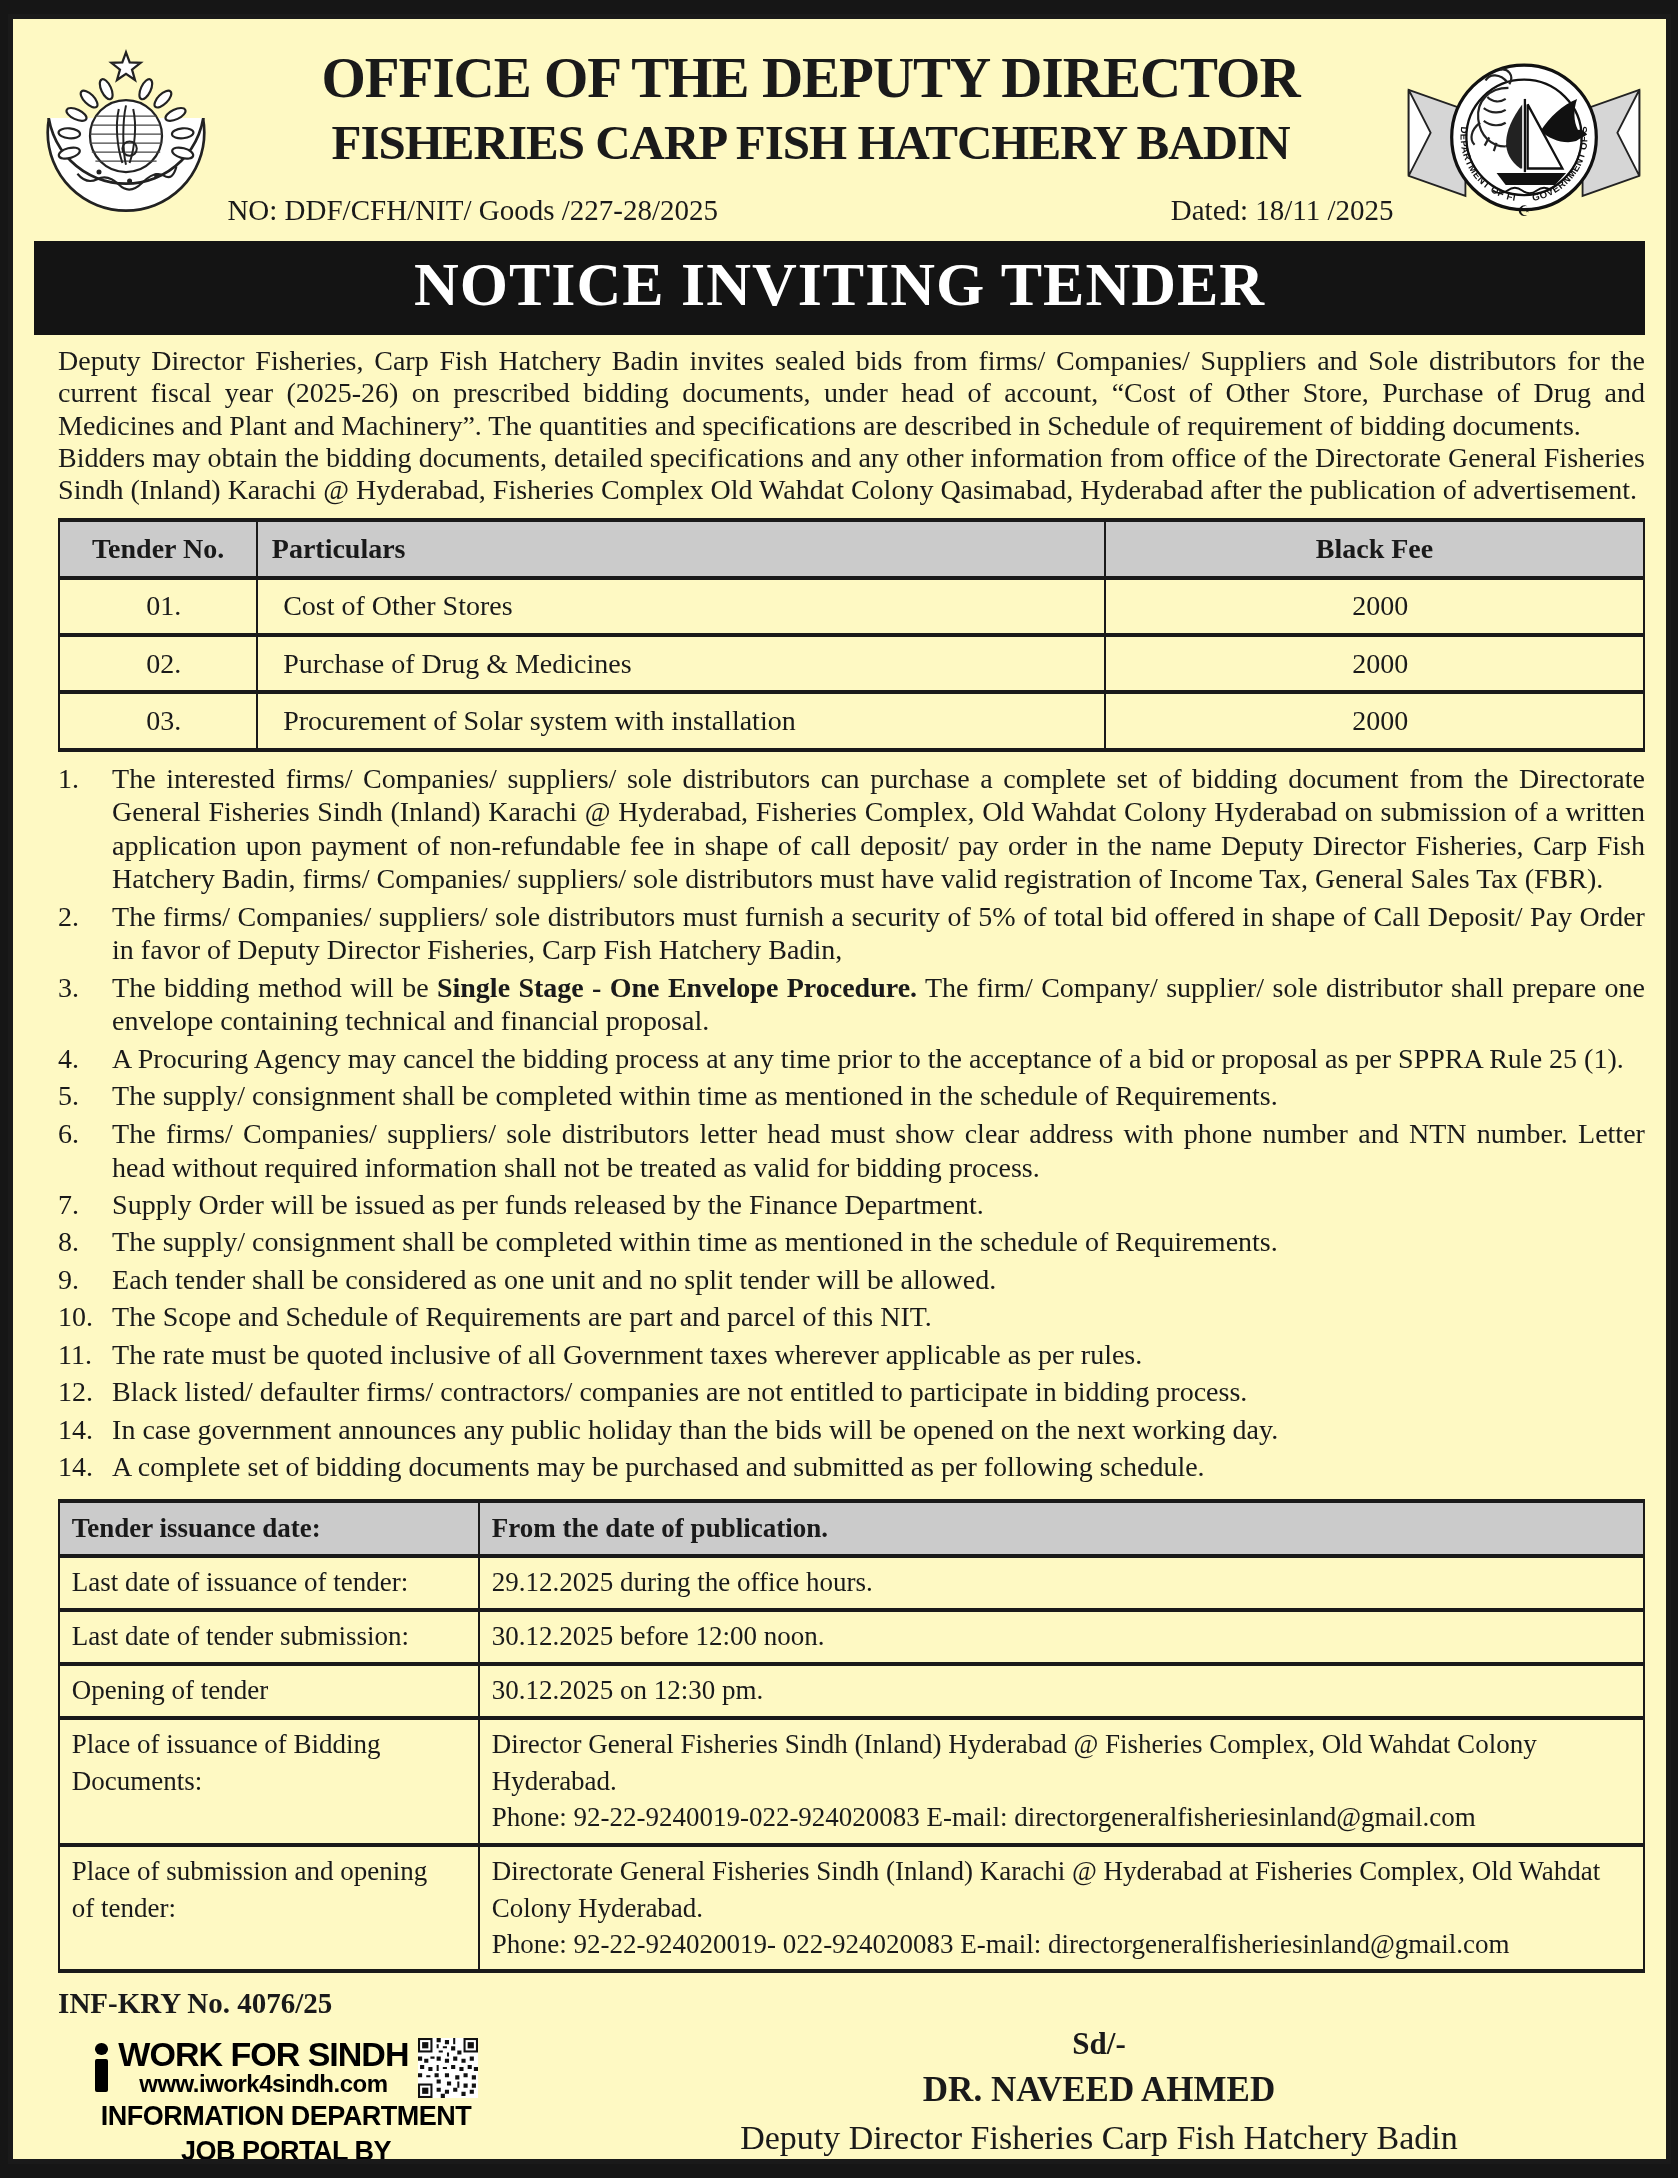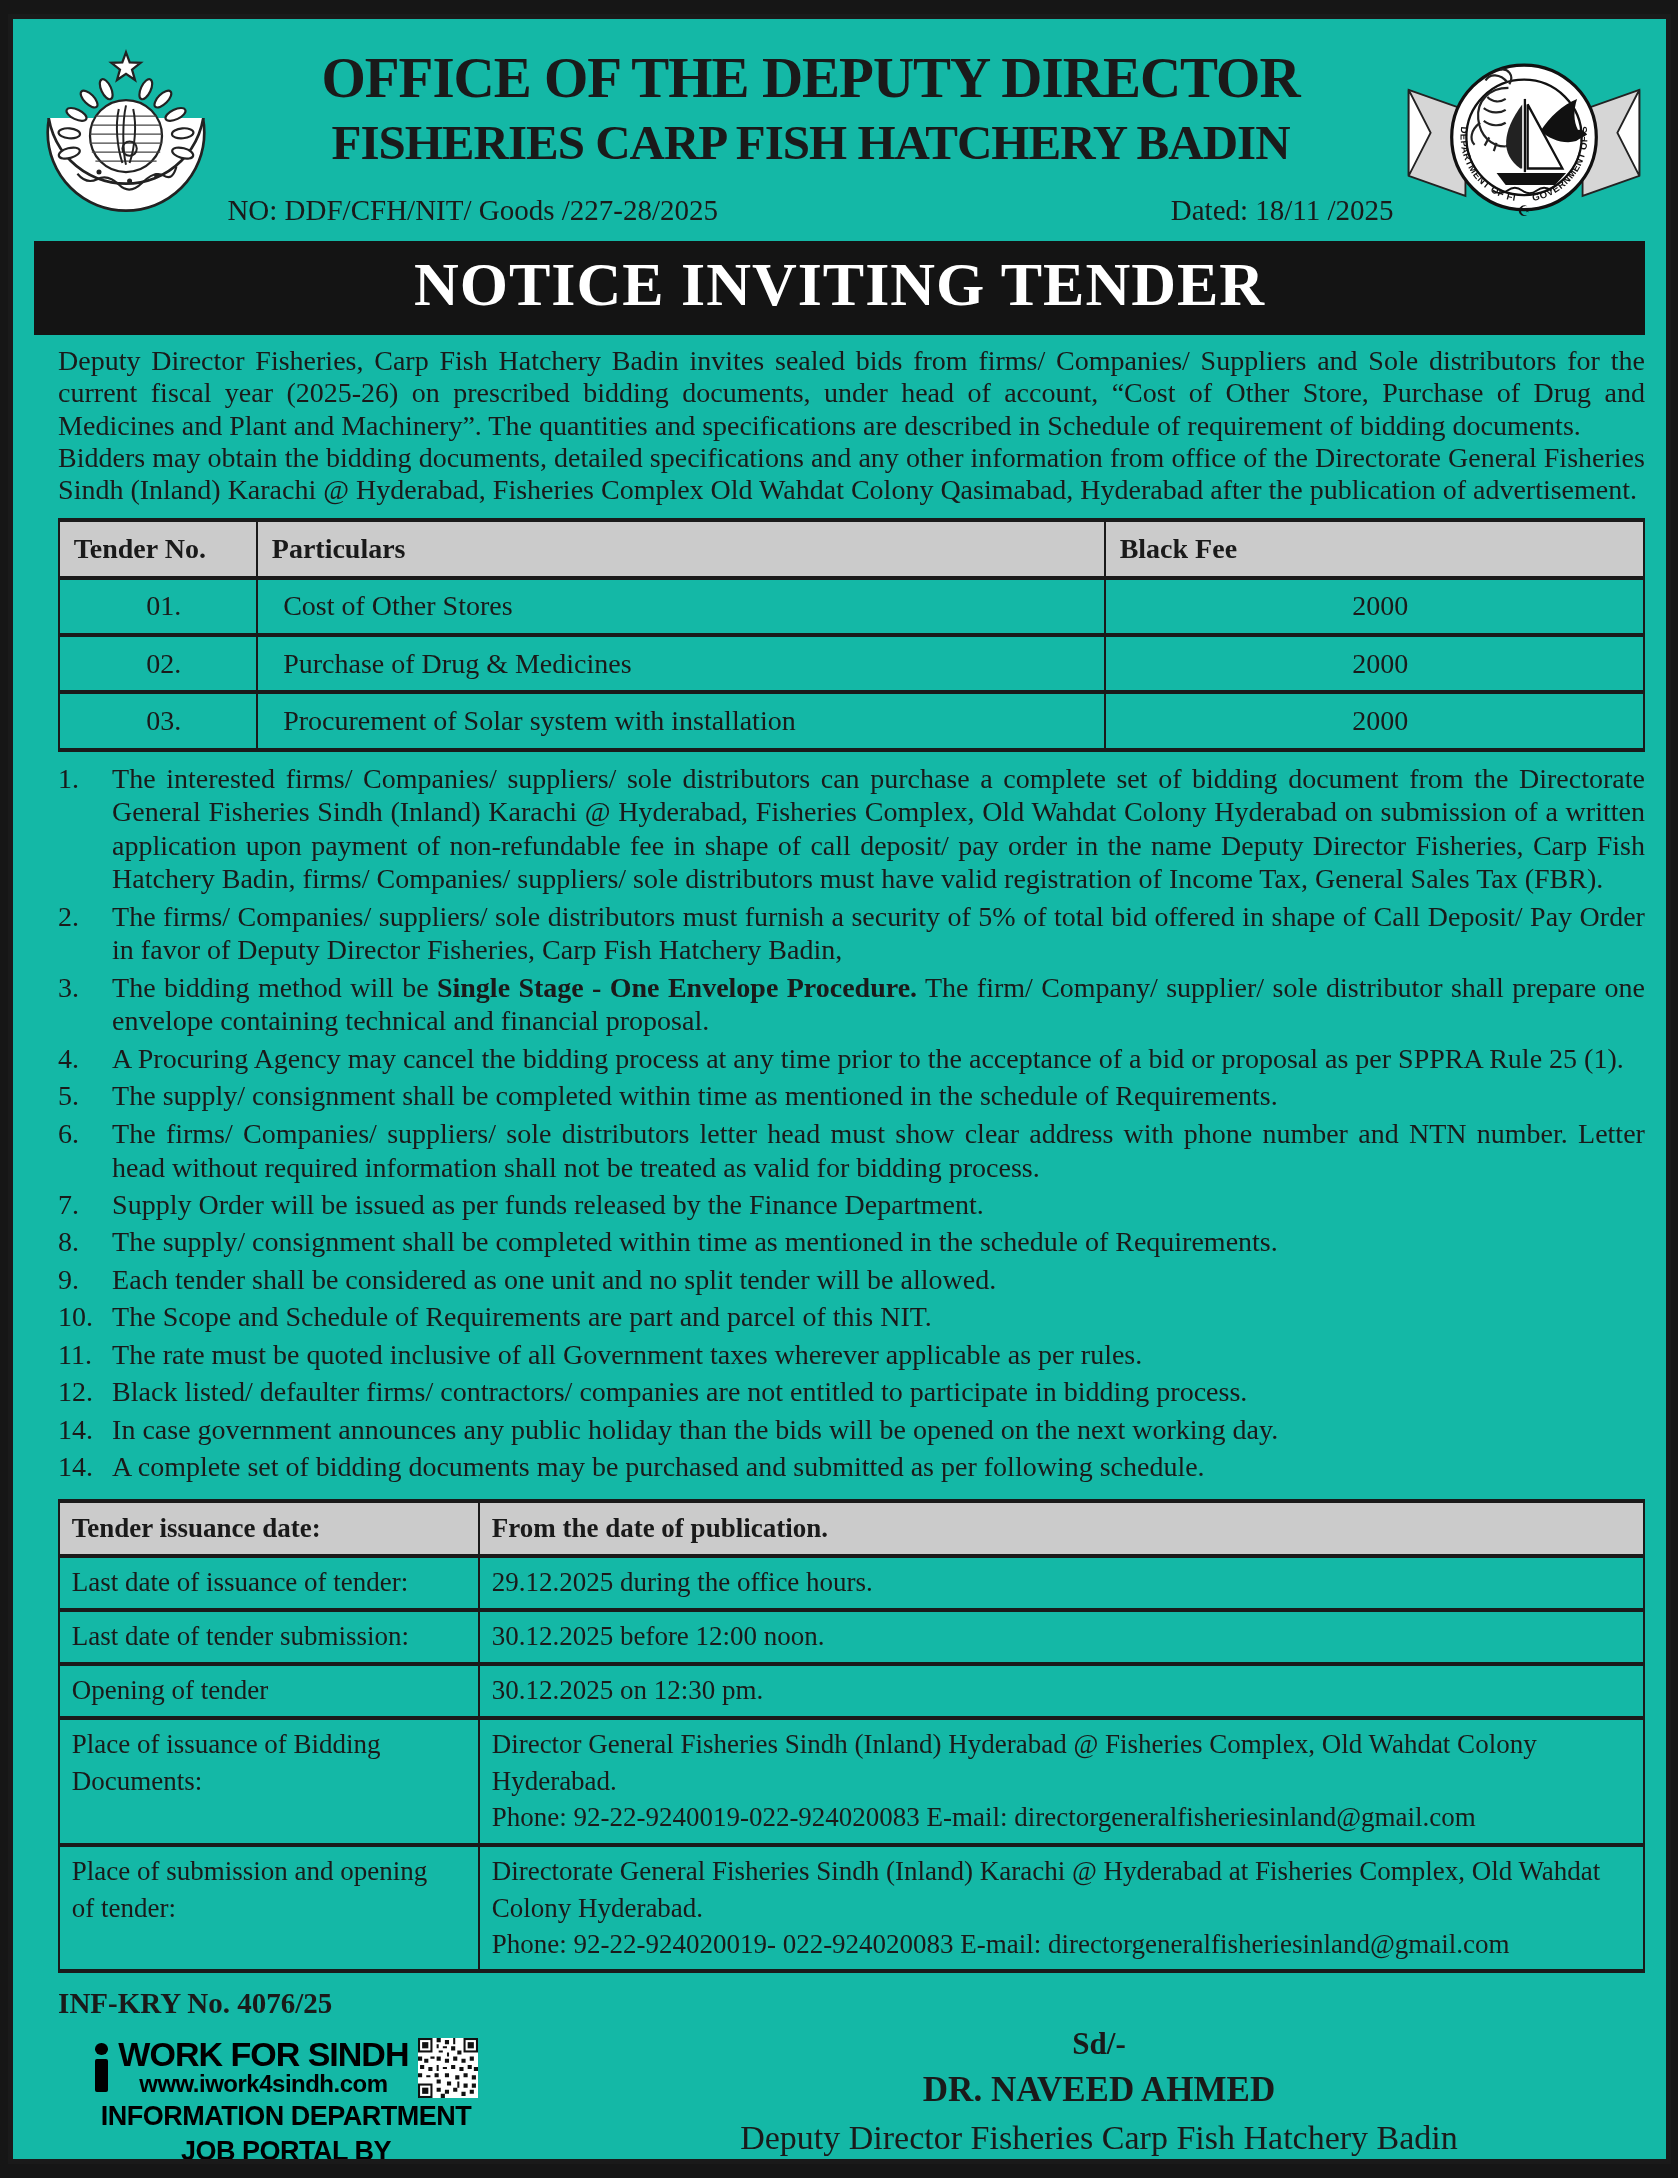--- a/index.html
+++ b/index.html
@@ -6,21 +6,21 @@
   html,body { margin:0; padding:0; }
   body {
     width:1679px; height:2178px; position:relative;
     background:#161616;
     font-family:"Liberation Serif", serif;
     color:#1a1a1a;
     overflow:hidden;
   }
   .page {
     position:absolute; left:7.8px; right:7.8px; top:13.6px; bottom:13.6px;
-    background:#14b8a6;
+    background:#fef9c3;
     border:5.8px solid #1a1a1a;
     overflow:hidden;
   }
   .content { padding:0 21.3px;margin-left:24px; }
 
   
   .masthead { display:flex; align-items:flex-start; padding:21.3px 23px 0 23px; }
   .emblem-left { flex:none; width:180px; margin-top:5.8px; }
   .logo-right  { flex:none; width:238px; margin-top:3.9px; }
   .title-block { flex:1; text-align:center; padding:0 5.8px; }
@@ -38,21 +38,21 @@
   
   .intro p { font-size:28px; line-height:1.155; text-align:justify; margin:0; }
 
   
   table { border-collapse:collapse; width:100%; }
   .tender-table { margin:11.6px 0 9.7px; font-size:28px; }
   .tender-table th, .tender-table td {
     border:2.4px solid #1a1a1a; border-top-width:4.4px; border-bottom-width:4.4px;
     padding:10.7px 13.6px;
   }
-  .tender-table th { background:#cbcbcb; text-align:left; }
+  .tender-table th { background:#cbcbcb; text-align:center; }
   .tender-table th.part, .tender-table td.part { text-align:left; }
   .tender-table td { text-align:center;padding-left:25px; }
 
   
   .conditions { list-style:none; margin:7.8px 0 0; padding:0; font-size:28px; line-height:1.2; }
   .conditions li { display:flex; margin-bottom:3.9px; }
   .conditions .num { flex:none; width:54px; }
   .conditions .txt { flex:1; text-align:justify; }
 
   

